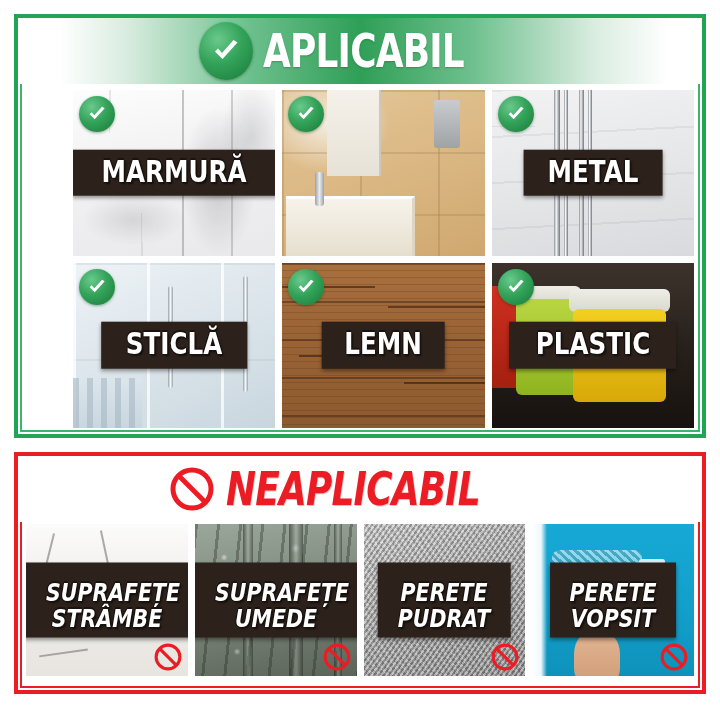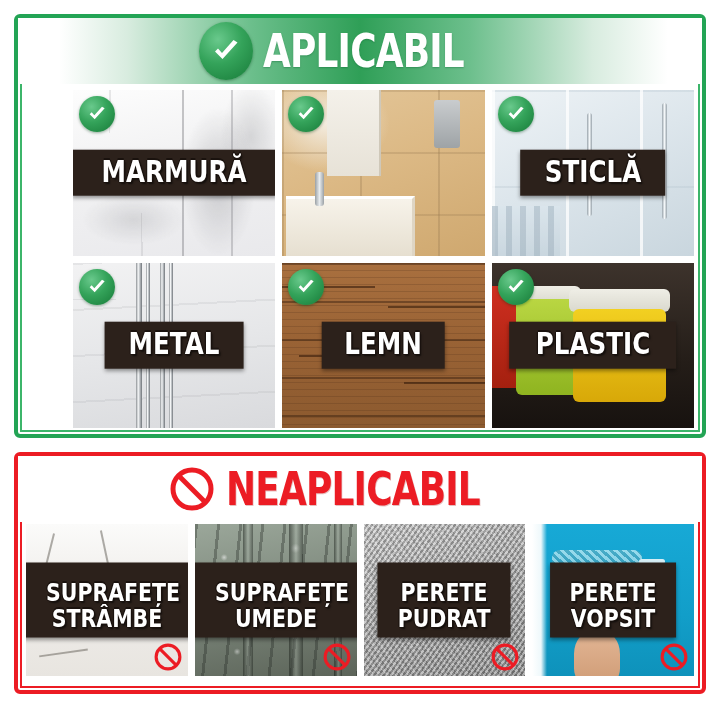--- a/index.html
+++ b/index.html
@@ -4,30 +4,31 @@
 <style>
   html,body{margin:0;padding:0;}
   body{
     width:720px;height:720px;overflow:hidden;
     background:#ffffff;
     font-family:"Liberation Sans", sans-serif;
   }
   .poster{position:relative;width:720px;height:720px;background:#fff;}
 
   
-  .section{position:absolute;left:14px;box-sizing:border-box;background:#fff;border-radius:6px;}
+  .section{position:absolute;left:14px;box-sizing:border-box;background:#fff;}
   .sec-applicable{
     top:14px;width:692px;height:424px;
     border:4px solid #23a455;
     box-shadow:inset 0 0 0 2px #ffffff, inset 0 0 0 4px #3cb56a;
   }
   .sec-notapplicable{
     top:452px;width:692px;height:242px;
     border:4px solid #ec1c24;
     box-shadow:inset 0 0 0 2px #ffffff, inset 0 0 0 4px #ec1c24;
+    font-style:italic;
   }
 
   
   .banner{position:relative;height:66px;display:flex;align-items:center;justify-content:center;}
   .banner-green{
     background:linear-gradient(to right,
       #ffffff 0%, #ffffff 6%, #d8ecdf 16%, #6cbf8c 34%,
       #2f9f57 50%, #6cbf8c 66%, #d8ecdf 84%, #ffffff 95%, #ffffff 100%);
   }
   .banner-red{background:#ffffff;}
@@ -298,53 +299,53 @@
         <div class="badge-pos">
           <div class="check-badge small">
             <svg width="24" height="24" viewBox="0 0 36 36" aria-hidden="true">
               <path d="M7 18.5 L14.5 26 L29.5 9.5 L25.5 7 L14 20 L10 15.5 Z" fill="#ffffff"></path>
             </svg>
           </div>
         </div>
       </div>
 
       <div class="cell">
-        <div class="photo tx-glass">
-          <div class="city"></div>
-          <div class="handle h1"></div>
-            <div class="handle h2"></div>
-        </div>
-        <div class="badge-pos">
-          <div class="check-badge small">
-            <svg width="24" height="24" viewBox="0 0 36 36" aria-hidden="true">
-              <path d="M7 18.5 L14.5 26 L29.5 9.5 L25.5 7 L14 20 L10 15.5 Z" fill="#ffffff"></path>
-            </svg>
-          </div>
-        </div>
-        <div class="plate">
-          <span class="plate-text">STICLĂ</span>
-        </div>
-      </div>
-
-      <div class="cell">
         <div class="photo tx-metal">
           <div class="rod r1"></div>
             <div class="rod r2"></div>
           <div class="rod r3"></div>
             <div class="rod r4"></div>
         </div>
         <div class="badge-pos">
           <div class="check-badge small">
             <svg width="24" height="24" viewBox="0 0 36 36" aria-hidden="true">
               <path d="M7 18.5 L14.5 26 L29.5 9.5 L25.5 7 L14 20 L10 15.5 Z" fill="#ffffff"></path>
             </svg>
           </div>
         </div>
         <div class="plate">
           <span class="plate-text">METAL</span>
+        </div>
+      </div>
+
+      <div class="cell">
+        <div class="photo tx-glass">
+          <div class="city"></div>
+          <div class="handle h1"></div>
+            <div class="handle h2"></div>
+        </div>
+        <div class="badge-pos">
+          <div class="check-badge small">
+            <svg width="24" height="24" viewBox="0 0 36 36" aria-hidden="true">
+              <path d="M7 18.5 L14.5 26 L29.5 9.5 L25.5 7 L14 20 L10 15.5 Z" fill="#ffffff"></path>
+            </svg>
+          </div>
+        </div>
+        <div class="plate">
+          <span class="plate-text">STICLĂ</span>
         </div>
       </div>
 
       <div class="cell">
         <div class="photo tx-wood">
           <div class="seam" style="left:0;top:14%;width:46%;"></div>
           <div class="seam" style="left:52%;top:26%;width:48%;"></div>
           <div class="seam" style="left:8%;top:56%;width:40%;"></div>
           <div class="seam" style="left:60%;top:72%;width:40%;"></div>
         </div>

